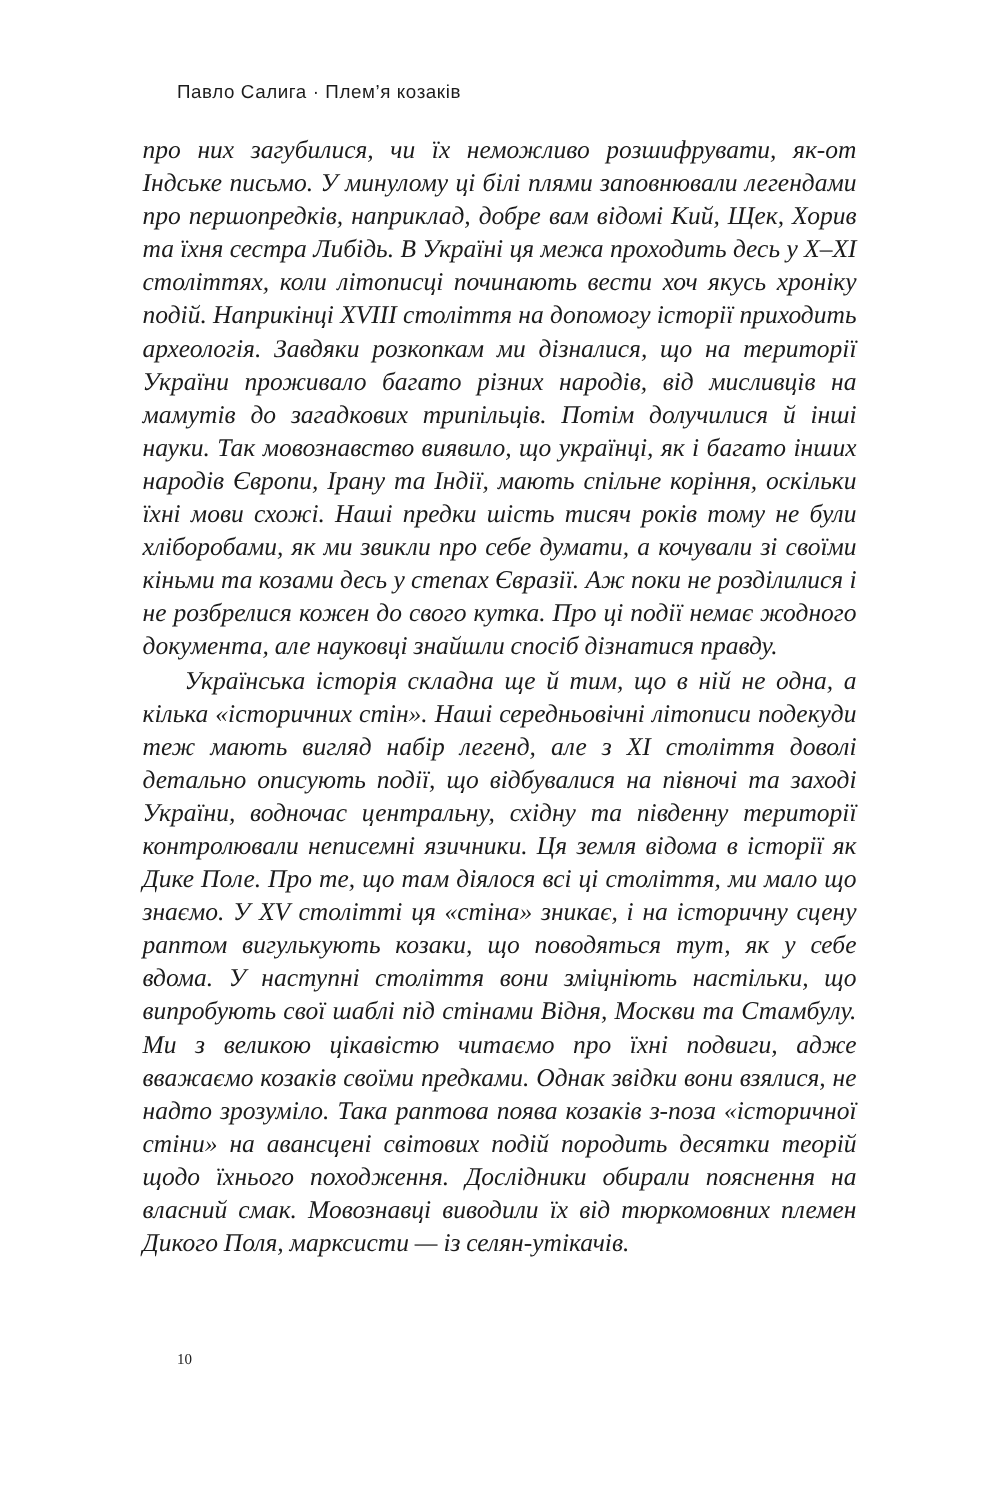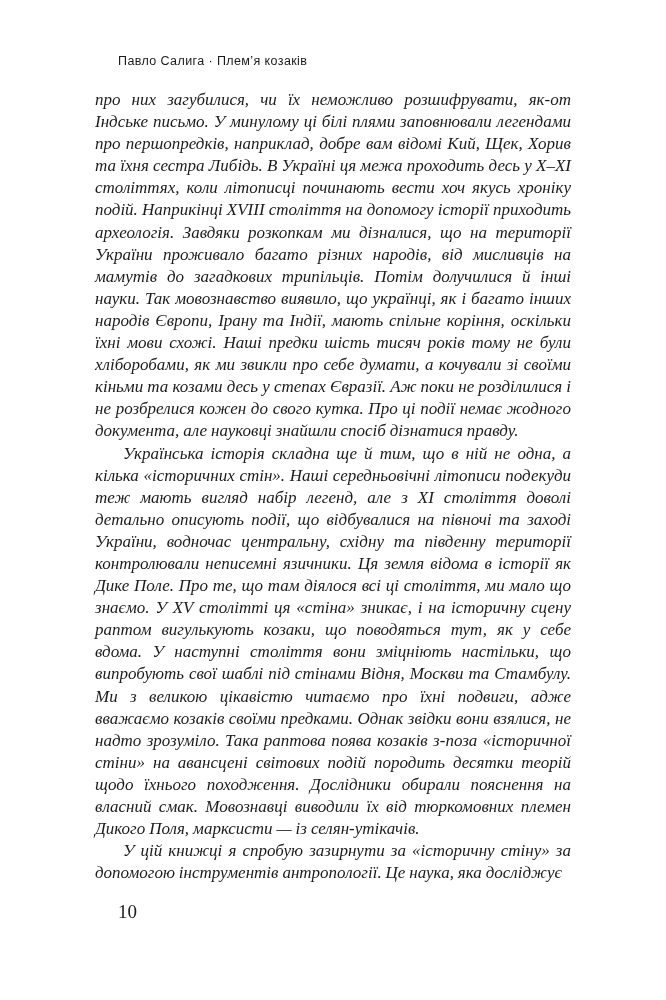--- a/index.html
+++ b/index.html
@@ -49,30 +49,29 @@
     padding: 0;
     text-indent: 28px;
   }
   .body-text p.continuation {
     text-indent: 0;
   }
   .page-number {
     position: absolute;
     left: 118px;
     top: 901px;
-    font-size: 19px;
+    font-size: 10px;
     color: #1b1b1b;
   }
 </style>
 </head>
 <body>
 
 <div class="page">
   <div class="running-header">Павло Салига · Плем’я козаків</div>
 
   <div class="body-text">
     <p class="continuation">про них загубилися, чи їх неможливо розшифрувати, як-от Індське письмо. У минулому ці білі плями заповнювали легендами про першопредків, наприклад, добре вам відомі Кий, Щек, Хорив та їхня сестра Либідь. В Україні ця межа проходить десь у X–XI століттях, коли літописці починають вести хоч якусь хроніку подій. Наприкінці XVIII століття на допомогу історії приходить археологія. Завдяки розкопкам ми дізналися, що на території України проживало багато різних народів, від мисливців на мамутів до загадкових трипільців. Потім долучилися й інші науки. Так мовознавство виявило, що українці, як і багато інших народів Європи, Ірану та Індії, мають спільне коріння, оскільки їхні мови схожі. Наші предки шість тисяч років тому не були хліборобами, як ми звикли про себе думати, а кочували зі своїми кіньми та козами десь у степах Євразії. Аж поки не розділилися і не розбрелися кожен до свого кутка. Про ці події немає жодного документа, але науковці знайшли спосіб дізнатися правду.</p>
     <p>Українська історія складна ще й тим, що в ній не одна, а кілька «історичних стін». Наші середньовічні літописи подекуди теж мають вигляд набір легенд, але з XI століття доволі детально описують події, що відбувалися на півночі та заході України, водночас центральну, східну та південну території контролювали неписемні язичники. Ця земля відома в історії як Дике Поле. Про те, що там діялося всі ці століття, ми мало що знаємо. У XV столітті ця «стіна» зникає, і на історичну сцену раптом вигулькують козаки, що поводяться тут, як у себе вдома. У наступні століття вони зміцніють настільки, що випробують свої шаблі під стінами Відня, Москви та Стамбулу. Ми з великою цікавістю читаємо про їхні подвиги, адже вважаємо козаків своїми предками. Однак звідки вони взялися, не надто зрозуміло. Така раптова поява козаків з-поза «історичної стіни» на авансцені світових подій породить десятки теорій щодо їхнього походження. Дослідники обирали пояснення на власний смак. Мовознавці виводили їх від тюркомовних племен Дикого Поля, марксисти — із селян-утікачів.</p>
-    <p>У цій книжці я спробую зазирнути за «історичну стіну» за допомогою інструментів антропології. Це наука, яка досліджує</p>
   </div>
 
   <div class="page-number">10</div>
 </div>
 
 </body></html>

